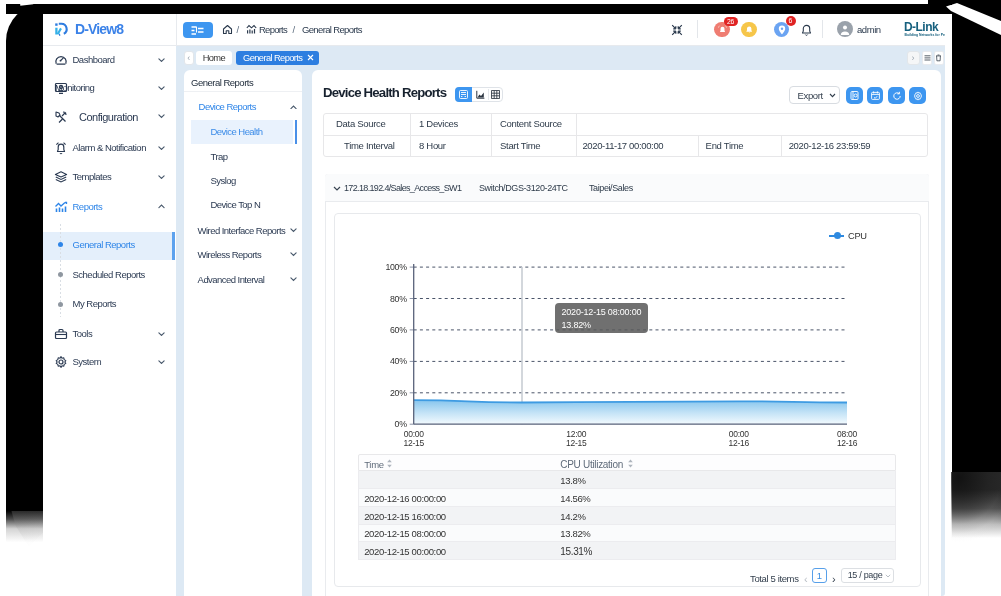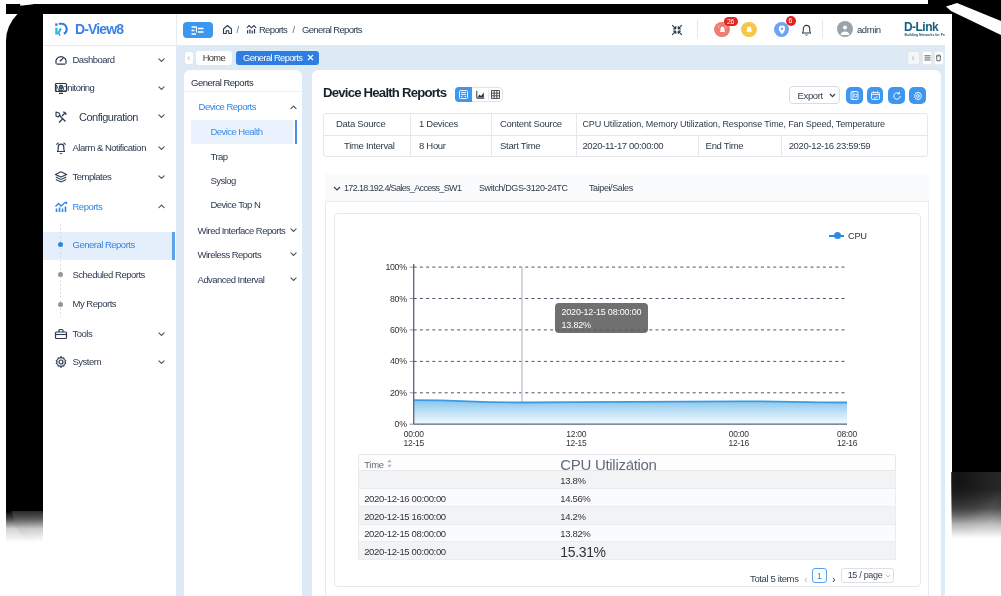--- a/index.html
+++ b/index.html
@@ -286,21 +286,20 @@
 <div class="ab" style="left:280px;top:99.7px;width:605px;height:44.7px;background:#fff;border:1px solid #e7e7e9;border-radius:3px"></div>
 <div class="ab" style="left:280px;top:122px;width:605px;height:1px;background:#e7e7e9"></div>
 <div class="ab" style="left:367px;top:99.7px;width:1px;height:44.7px;background:#e7e7e9"></div>
 <div class="ab" style="left:448.4px;top:99.7px;width:1px;height:44.7px;background:#e7e7e9"></div>
 <div class="ab" style="left:533.4px;top:99.7px;width:1px;height:44.7px;background:#e7e7e9"></div>
 <div class="ab" style="left:654.8px;top:122px;width:1px;height:22.400000000000006px;background:#e7e7e9"></div>
 <div class="ab" style="left:738px;top:122px;width:1px;height:22.400000000000006px;background:#e7e7e9"></div>
 <div class="ab" style="left:293px;top:103.9px;font-size:9.5px;color:#2e3b4a;font-weight:400;letter-spacing:-0.3px;white-space:nowrap;line-height:14px;">Data Source</div>
 <div class="ab" style="left:376px;top:103.9px;font-size:9.5px;color:#2e3b4a;font-weight:400;letter-spacing:-0.3px;white-space:nowrap;line-height:14px;">1 Devices</div>
 <div class="ab" style="left:457px;top:103.9px;font-size:9.5px;color:#2e3b4a;font-weight:400;letter-spacing:-0.3px;white-space:nowrap;line-height:14px;">Content Source</div>
-<div class="ab" style="left:539.4px;top:103.9px;font-size:9px;color:#2e3b4a;font-weight:400;letter-spacing:-0.12px;white-space:nowrap;line-height:14px;">CPU Utilization, Memory Utilization, Response Time, Fan Speed, Temperature</div>
 <div class="ab" style="left:293px;top:126.19999999999999px;font-size:9.5px;color:#2e3b4a;font-weight:400;letter-spacing:-0.3px;white-space:nowrap;line-height:14px;margin-left:8px;">Time Interval</div>
 <div class="ab" style="left:376px;top:126.19999999999999px;font-size:9.5px;color:#2e3b4a;font-weight:400;letter-spacing:-0.3px;white-space:nowrap;line-height:14px;">8 Hour</div>
 <div class="ab" style="left:457px;top:126.19999999999999px;font-size:9.5px;color:#2e3b4a;font-weight:400;letter-spacing:-0.3px;white-space:nowrap;line-height:14px;">Start Time</div>
 <div class="ab" style="left:539.4px;top:126.19999999999999px;font-size:9.5px;color:#2e3b4a;font-weight:400;letter-spacing:-0.35px;white-space:nowrap;line-height:14px;">2020-11-17 00:00:00</div>
 <div class="ab" style="left:662.6px;top:126.19999999999999px;font-size:9.5px;color:#2e3b4a;font-weight:400;letter-spacing:-0.3px;white-space:nowrap;line-height:14px;">End Time</div>
 <div class="ab" style="left:745.7px;top:126.19999999999999px;font-size:9.5px;color:#2e3b4a;font-weight:400;letter-spacing:-0.35px;white-space:nowrap;line-height:14px;">2020-12-16 23:59:59</div>
 <div class="ab" style="left:281.5px;top:161.2px;width:604.5px;height:421.8px;background:#fff;border:1px solid #e9ebee;border-bottom:none;border-radius:3px 3px 0 0"></div>
 <div class="ab" style="left:281.5px;top:161.2px;width:604.5px;height:27.5px;background:#fafbfc;border-bottom:1px solid #e9ebee;border-radius:3px 3px 0 0"></div>
 <svg class="ab" style="left:289.5px;top:172.5px" width="8" height="5" viewBox="0 0 8 5">
         <path d="M1 1 L4 4 L7 1" fill="none" stroke="#3a4552" stroke-width="1.2"></path>
@@ -351,40 +350,40 @@
         <text x="847.0" y="436.5" text-anchor="middle" font-size="8.5" fill="#333" letter-spacing="-0.3">08:00</text>
         <text x="847.0" y="445.5" text-anchor="middle" font-size="8.5" fill="#333" letter-spacing="-0.3">12-16</text>
 </svg>
 <div class="ab" style="left:511.5px;top:290px;width:93px;height:30px;background:rgba(88,88,88,0.86);border-radius:4px;color:#fff;font-size:9px;line-height:13px;padding:2.5px 0 0 7px;letter-spacing:-0.2px">2020-12-15 08:00:00<br>13.82%</div>
 <div class="ab" style="left:315px;top:441.4px;width:538px;height:16.80000000000001px;background:#fdfdfe;border:1px solid #e8e8ea;border-radius:2px 2px 0 0"></div>
 <div class="ab" style="left:321.2px;top:444.5px;font-size:9.5px;color:#5f6b7a;font-weight:400;letter-spacing:-0.3px;white-space:nowrap;line-height:14px;">Time</div>
 <svg class="ab" style="left:342.9px;top:445.7px" width="7" height="9" viewBox="0 0 7 9">
         <path d="M3.5 0.5 L5.8 3.2 H1.2 Z" fill="#aeb5bd"></path>
         <path d="M3.5 8.5 L5.8 5.8 H1.2 Z" fill="#aeb5bd"></path>
       </svg>
-<div class="ab" style="left:517.3px;top:444.5px;font-size:15px;color:#5f6b7a;font-weight:400;letter-spacing:-0.3px;white-space:nowrap;line-height:14px;">CPU Utilization</div>
+<div class="ab" style="left:517.3px;top:444.5px;font-size:10px;color:#5f6b7a;font-weight:400;letter-spacing:-0.3px;white-space:nowrap;line-height:14px;">CPU Utilization</div>
 <svg class="ab" style="left:584px;top:445.7px" width="7" height="9" viewBox="0 0 7 9">
         <path d="M3.5 0.5 L5.8 3.2 H1.2 Z" fill="#aeb5bd"></path>
         <path d="M3.5 8.5 L5.8 5.8 H1.2 Z" fill="#aeb5bd"></path>
       </svg>
 <div class="ab" style="left:315px;top:458.2px;width:538px;height:17.8px;background:#f2f3f5;border-bottom:1px solid #ececef"></div>
 <div class="ab" style="left:321.2px;top:460.9px;font-size:12px;color:#333;font-weight:400;letter-spacing:-0.35px;white-space:nowrap;line-height:14px;margin-top:18px;">2020-12-16 08:00:00</div>
 <div class="ab" style="left:517.3px;top:460.9px;font-size:9.5px;color:#333;font-weight:400;letter-spacing:-0.35px;white-space:nowrap;line-height:14px;">13.8%</div>
 <div class="ab" style="left:315px;top:476.0px;width:538px;height:17.8px;background:#fafbfc;border-bottom:1px solid #ececef"></div>
 <div class="ab" style="left:321.2px;top:478.7px;font-size:9.5px;color:#333;font-weight:400;letter-spacing:-0.35px;white-space:nowrap;line-height:14px;">2020-12-16 00:00:00</div>
 <div class="ab" style="left:517.3px;top:478.7px;font-size:9.5px;color:#333;font-weight:400;letter-spacing:-0.35px;white-space:nowrap;line-height:14px;">14.56%</div>
 <div class="ab" style="left:315px;top:493.8px;width:538px;height:17.8px;background:#f2f3f5;border-bottom:1px solid #ececef"></div>
 <div class="ab" style="left:321.2px;top:496.5px;font-size:9.5px;color:#333;font-weight:400;letter-spacing:-0.35px;white-space:nowrap;line-height:14px;">2020-12-15 16:00:00</div>
 <div class="ab" style="left:517.3px;top:496.5px;font-size:9.5px;color:#333;font-weight:400;letter-spacing:-0.35px;white-space:nowrap;line-height:14px;">14.2%</div>
 <div class="ab" style="left:315px;top:511.6px;width:538px;height:17.8px;background:#fafbfc;border-bottom:1px solid #ececef"></div>
 <div class="ab" style="left:321.2px;top:514.3px;font-size:9.5px;color:#333;font-weight:400;letter-spacing:-0.35px;white-space:nowrap;line-height:14px;">2020-12-15 08:00:00</div>
 <div class="ab" style="left:517.3px;top:514.3px;font-size:9.5px;color:#333;font-weight:400;letter-spacing:-0.35px;white-space:nowrap;line-height:14px;">13.82%</div>
 <div class="ab" style="left:315px;top:529.4px;width:538px;height:17.8px;background:#f2f3f5;border-bottom:1px solid #ececef"></div>
 <div class="ab" style="left:321.2px;top:532.1px;font-size:9.5px;color:#333;font-weight:400;letter-spacing:-0.35px;white-space:nowrap;line-height:14px;">2020-12-15 00:00:00</div>
-<div class="ab" style="left:517.3px;top:532.1px;font-size:14px;color:#333;font-weight:400;letter-spacing:-0.35px;white-space:nowrap;line-height:14px;">15.31%</div>
+<div class="ab" style="left:517.3px;top:532.1px;font-size:10px;color:#333;font-weight:400;letter-spacing:-0.35px;white-space:nowrap;line-height:14px;">15.31%</div>
 <div class="ab" style="left:315px;top:458.2px;width:1px;height:89.0px;background:#ececef"></div>
 <div class="ab" style="left:852px;top:458.2px;width:1px;height:89.0px;background:#ececef"></div>
 <div class="ab" style="left:707px;top:558.9px;font-size:9.5px;color:#333f4d;font-weight:400;letter-spacing:-0.37px;white-space:nowrap;line-height:14px;">Total 5 items</div>
 <div class="ab" style="left:761px;top:558.9px;font-size:11px;color:#b9bfc6;font-weight:400;letter-spacing:-0.45px;white-space:nowrap;line-height:14px;">‹</div>
 <div class="ab" style="left:769px;top:554.9px;width:15px;height:15px;background:#fff;border:1px solid #57a0ea;border-radius:3px;color:#3d8fe0;font-size:9.5px;line-height:13.5px;text-align:center">1</div>
 <div class="ab" style="left:789px;top:558.9px;font-size:11px;color:#333f4d;font-weight:400;letter-spacing:-0.45px;white-space:nowrap;line-height:14px;">›</div>
 <div class="ab" style="left:798px;top:554.9px;width:52.5px;height:15px;background:#fff;border:1px solid #dcdfe3;border-radius:3px;color:#333f4d;font-size:9px;line-height:13.5px;text-align:center;letter-spacing:-0.3px">15 / page&nbsp;&nbsp;</div>
 <svg class="ab" style="left:841.5px;top:560.5px" width="6" height="4" viewBox="0 0 6 4">
         <path d="M0.8 0.8 L3 3 L5.2 0.8" fill="none" stroke="#b9bfc6" stroke-width="1"></path>
       </svg>

